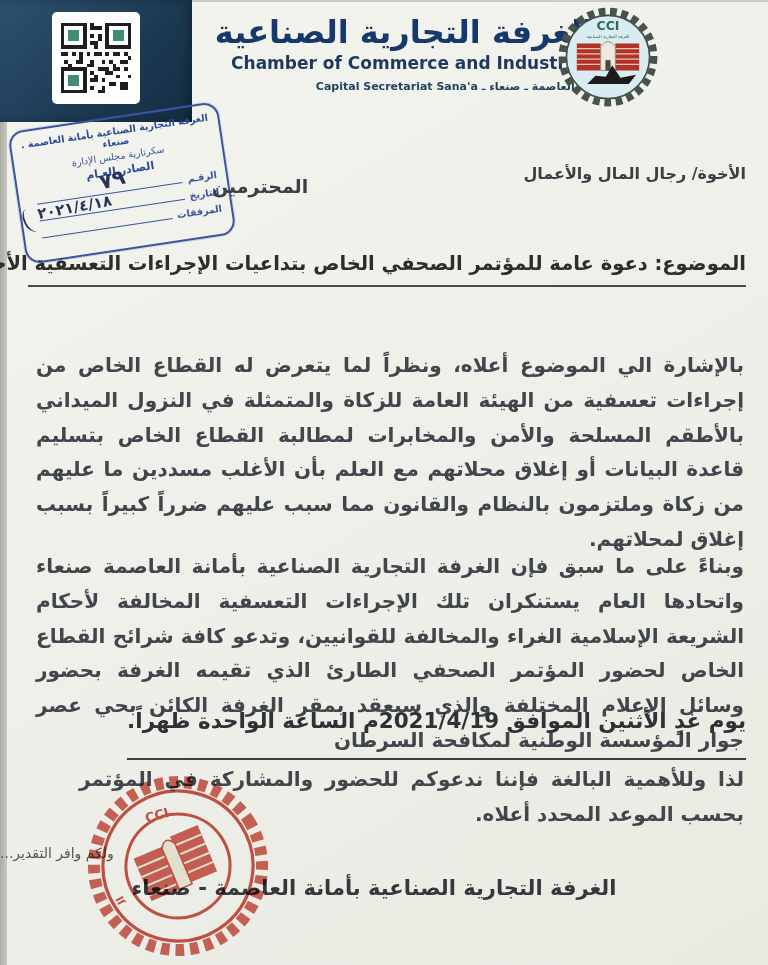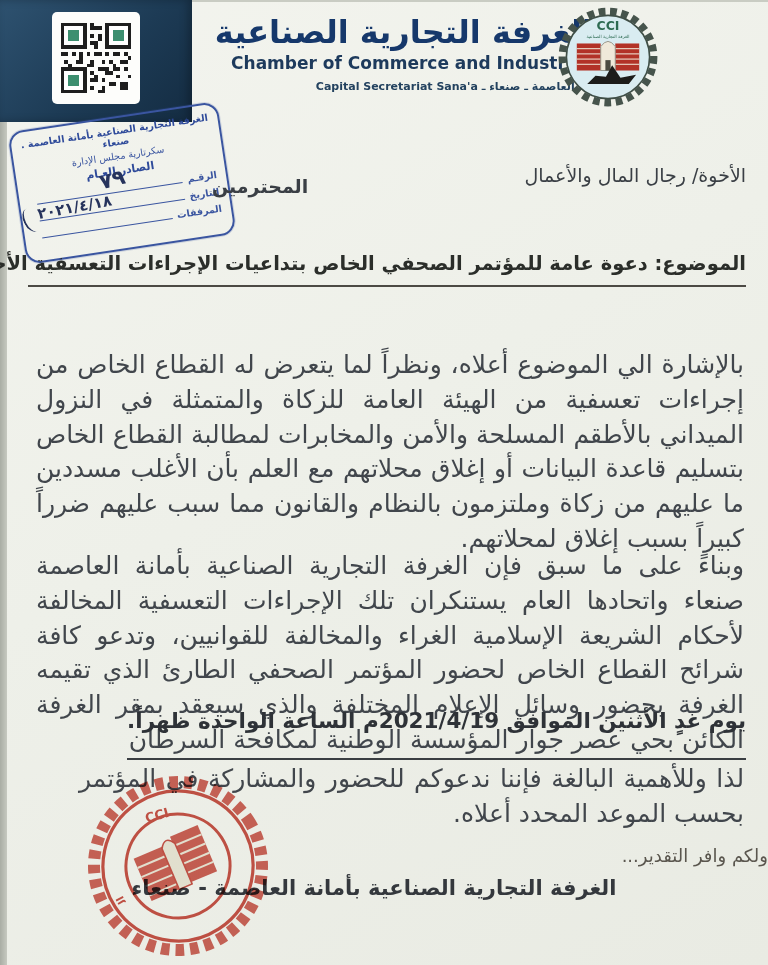--- a/index.html
+++ b/index.html
@@ -36,34 +36,34 @@
   .rs-row{display:flex;align-items:flex-end;height:15px;margin-top:2px;font-size:9.5px;font-weight:bold;}
   .rs-rule{flex:1;border-bottom:1.4px solid #3a55a0;margin:0 5px 2px 8px;height:10px;}
   .hw{position:absolute;color:#26335c;font-weight:bold;}
   .hw-num{top:48px;left:82px;font-size:21px;transform:rotate(-6deg);letter-spacing:2px;}
   .hw-date{top:73px;left:16px;font-size:15px;transform:rotate(-2deg);letter-spacing:2px;}
   .hw-paren{position:absolute;top:76px;left:1px;width:12px;height:25px;
     border-left:2.4px solid #26335c;border-radius:60% 0 0 60% / 50% 0 0 50%;
     transform:rotate(-18deg);}
 
   
-  .to-line{position:absolute;right:22px;top:164px;font-size:19px;font-weight:normal;color:#3a3f45;}
+  .to-line{position:absolute;right:22px;top:164px;font-size:16px;font-weight:bold;color:#3a3f45;}
   .honorific{position:absolute;left:212px;top:175px;font-size:19px;font-weight:bold;color:#3a3f45;}
   .subject{position:absolute;right:22px;left:28px;top:252px;font-size:19.5px;font-weight:bold;
     color:#2b2e2a;text-align:right;white-space:nowrap;border-bottom:2px solid #4c4a44;
     padding-bottom:10px;}
   .greeting{position:absolute;right:62px;top:305px;font-size:14px;color:#59594f;white-space:nowrap;}
-  .para{position:absolute;right:24px;left:36px;margin:0;font-size:25px;line-height:34.8px;
-    color:#41464c;text-align:justify;}
+  .para{position:absolute;right:24px;left:36px;margin:0;font-size:20px;line-height:34.8px;
+    color:#41464c;text-align:justify;font-weight:bold;}
   .para1{top:348px;}
   .para2{top:549px;}
   .date-line{position:absolute;right:22px;top:708px;font-size:21.5px;font-weight:bold;
     color:#2e3237;white-space:nowrap;border-bottom:2.4px solid #3a3e42;padding-bottom:25px;}
   .para3{top:762px;margin-left:43px;}
-  .regards{position:absolute;left:0;right:0;top:845px;text-align:right;font-size:18px;color:#5a564e;}
+  .regards{position:absolute;left:0;right:0;top:845px;text-align:left;font-size:14px;color:#5a564e;}
   .signature{position:absolute;left:100px;right:120px;top:876px;text-align:center;
     font-size:21px;font-weight:bold;color:#34383d;}
 
   .red-seal{position:absolute;left:70px;top:768px;width:216px;height:200px;
     mix-blend-mode:multiply;opacity:.85;}
 </style>
 </head>
 <body>
 
 <div class="page">

